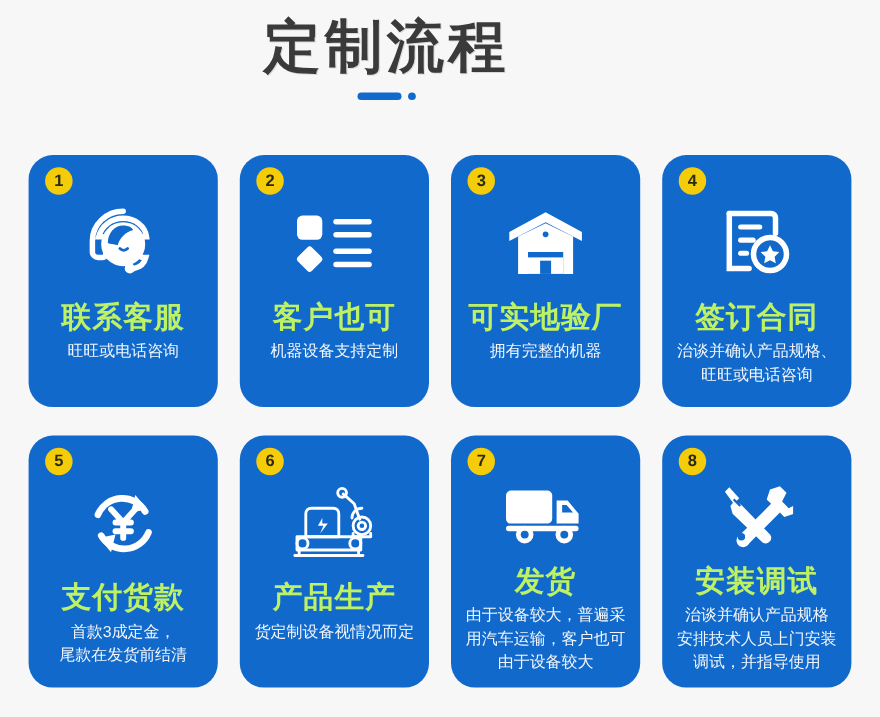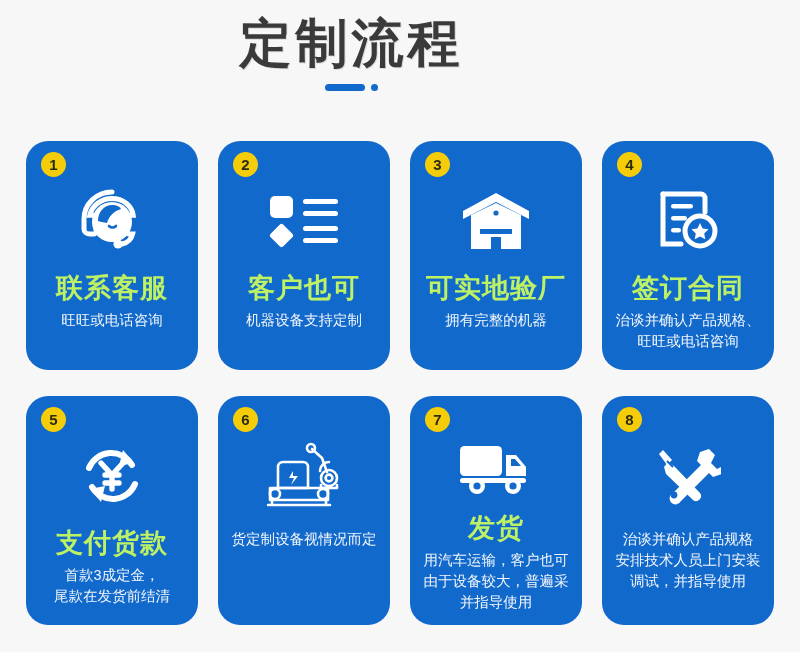--- a/index.html
+++ b/index.html
@@ -231,20 +231,21 @@
           <path d="M8 64h62M12 59v5M66 59v5"></path>
           <path d="M52 8l10 9M62 17l5 14"></path>
           <circle cx="51" cy="7" r="4"></circle>
           <path d="M60 30c0-5 4-9 9-9"></path>
           <circle cx="69" cy="37" r="8"></circle>
           <circle cx="69" cy="37" r="3.4"></circle>
           <path d="M61 44v3h16v-3"></path>
         </g>
       </svg>
     </div>
+    <div class="card-title">产品生产</div>
     <div class="card-desc">
       <div>货定制设备视情况而定</div>
     </div>
   </div>
 
   <div class="card">
     <div class="badge">7</div>
     <div class="icon-wrap">
       <svg width="78" height="56" viewBox="0 0 78 56">
         <rect x="3" y="5" width="42" height="30" rx="4.5" fill="#ffffff"></rect>
@@ -252,39 +253,40 @@
         <path d="M54 18h4l6 7h-10z" fill="#1169cc"></path>
         <rect x="3" y="37" width="66" height="5" rx="2.5" fill="#ffffff"></rect>
         <circle cx="20" cy="45" r="8" fill="#ffffff"></circle>
         <circle cx="20" cy="45" r="3.6" fill="#1169cc"></circle>
         <circle cx="56" cy="45" r="8" fill="#ffffff"></circle>
         <circle cx="56" cy="45" r="3.6" fill="#1169cc"></circle>
       </svg>
     </div>
     <div class="card-title">发货</div>
     <div class="card-desc">
+      <div>由于设备较大，普遍采</div>
       <div>用汽车运输，客户也可</div>
-      <div>由于设备较大，普遍采</div>
-      <div>并指导使用</div>
+      <div>由于设备较大</div>
     </div>
   </div>
 
   <div class="card">
     <div class="badge">8</div>
     <div class="icon-wrap">
       <svg width="66" height="62" viewBox="0 0 66 62">
 
         <path d="M54 4l-9 3-3 9 4 4-22 22-6 6a6 6 0 1 0 8 8l6-6 22-22 4 4 9-3 3-9-8 4-6-6 4-8z" fill="#ffffff"></path>
         <circle cx="19" cy="50" r="3.4" fill="#1169cc"></circle>
 
         <path d="M8 5l-4 4 8 11 5-5z" fill="#ffffff"></path>
         <path d="M13 17l6 4 26 27a5 5 0 0 1-7 7L11 29l-2-7z" fill="#ffffff"></path>
         <path d="M12 16l6 6" stroke="#1169cc" stroke-width="2" fill="none"></path>
       </svg>
     </div>
+    <div class="card-title">安装调试</div>
     <div class="card-desc">
       <div>治谈并确认产品规格</div>
       <div>安排技术人员上门安装</div>
       <div>调试，并指导使用</div>
     </div>
   </div>
 
 </div>
 
 </body></html>

